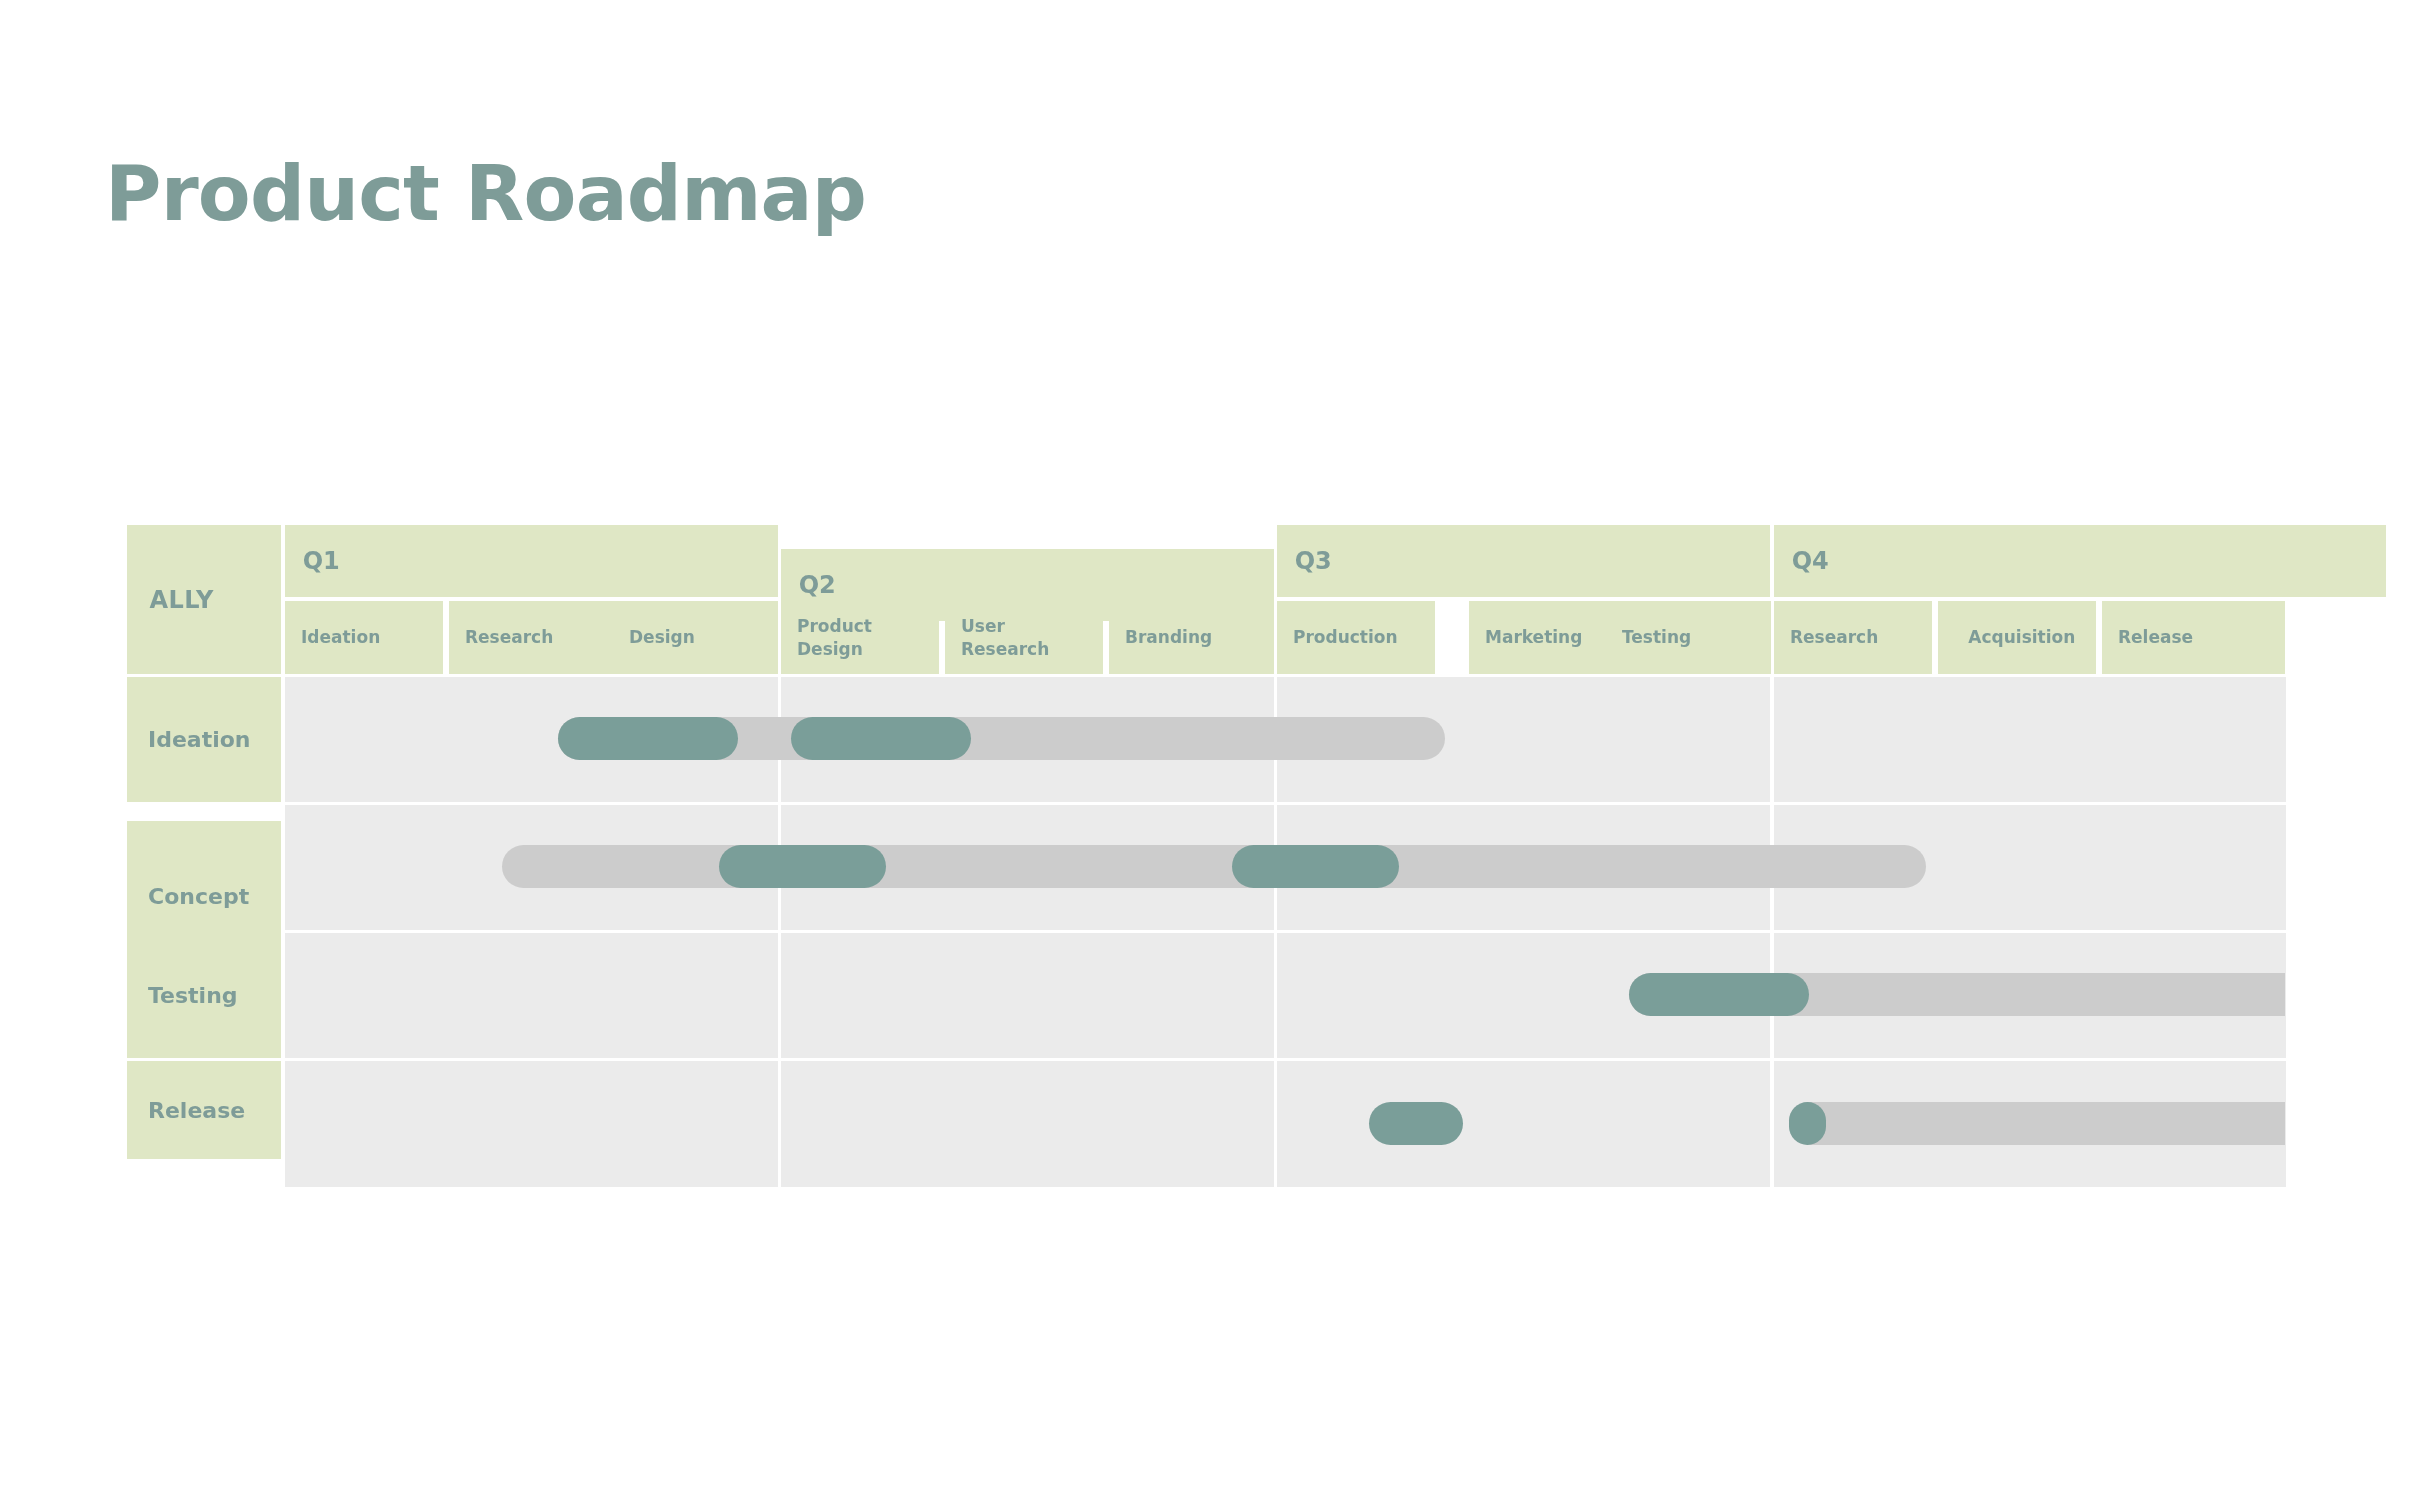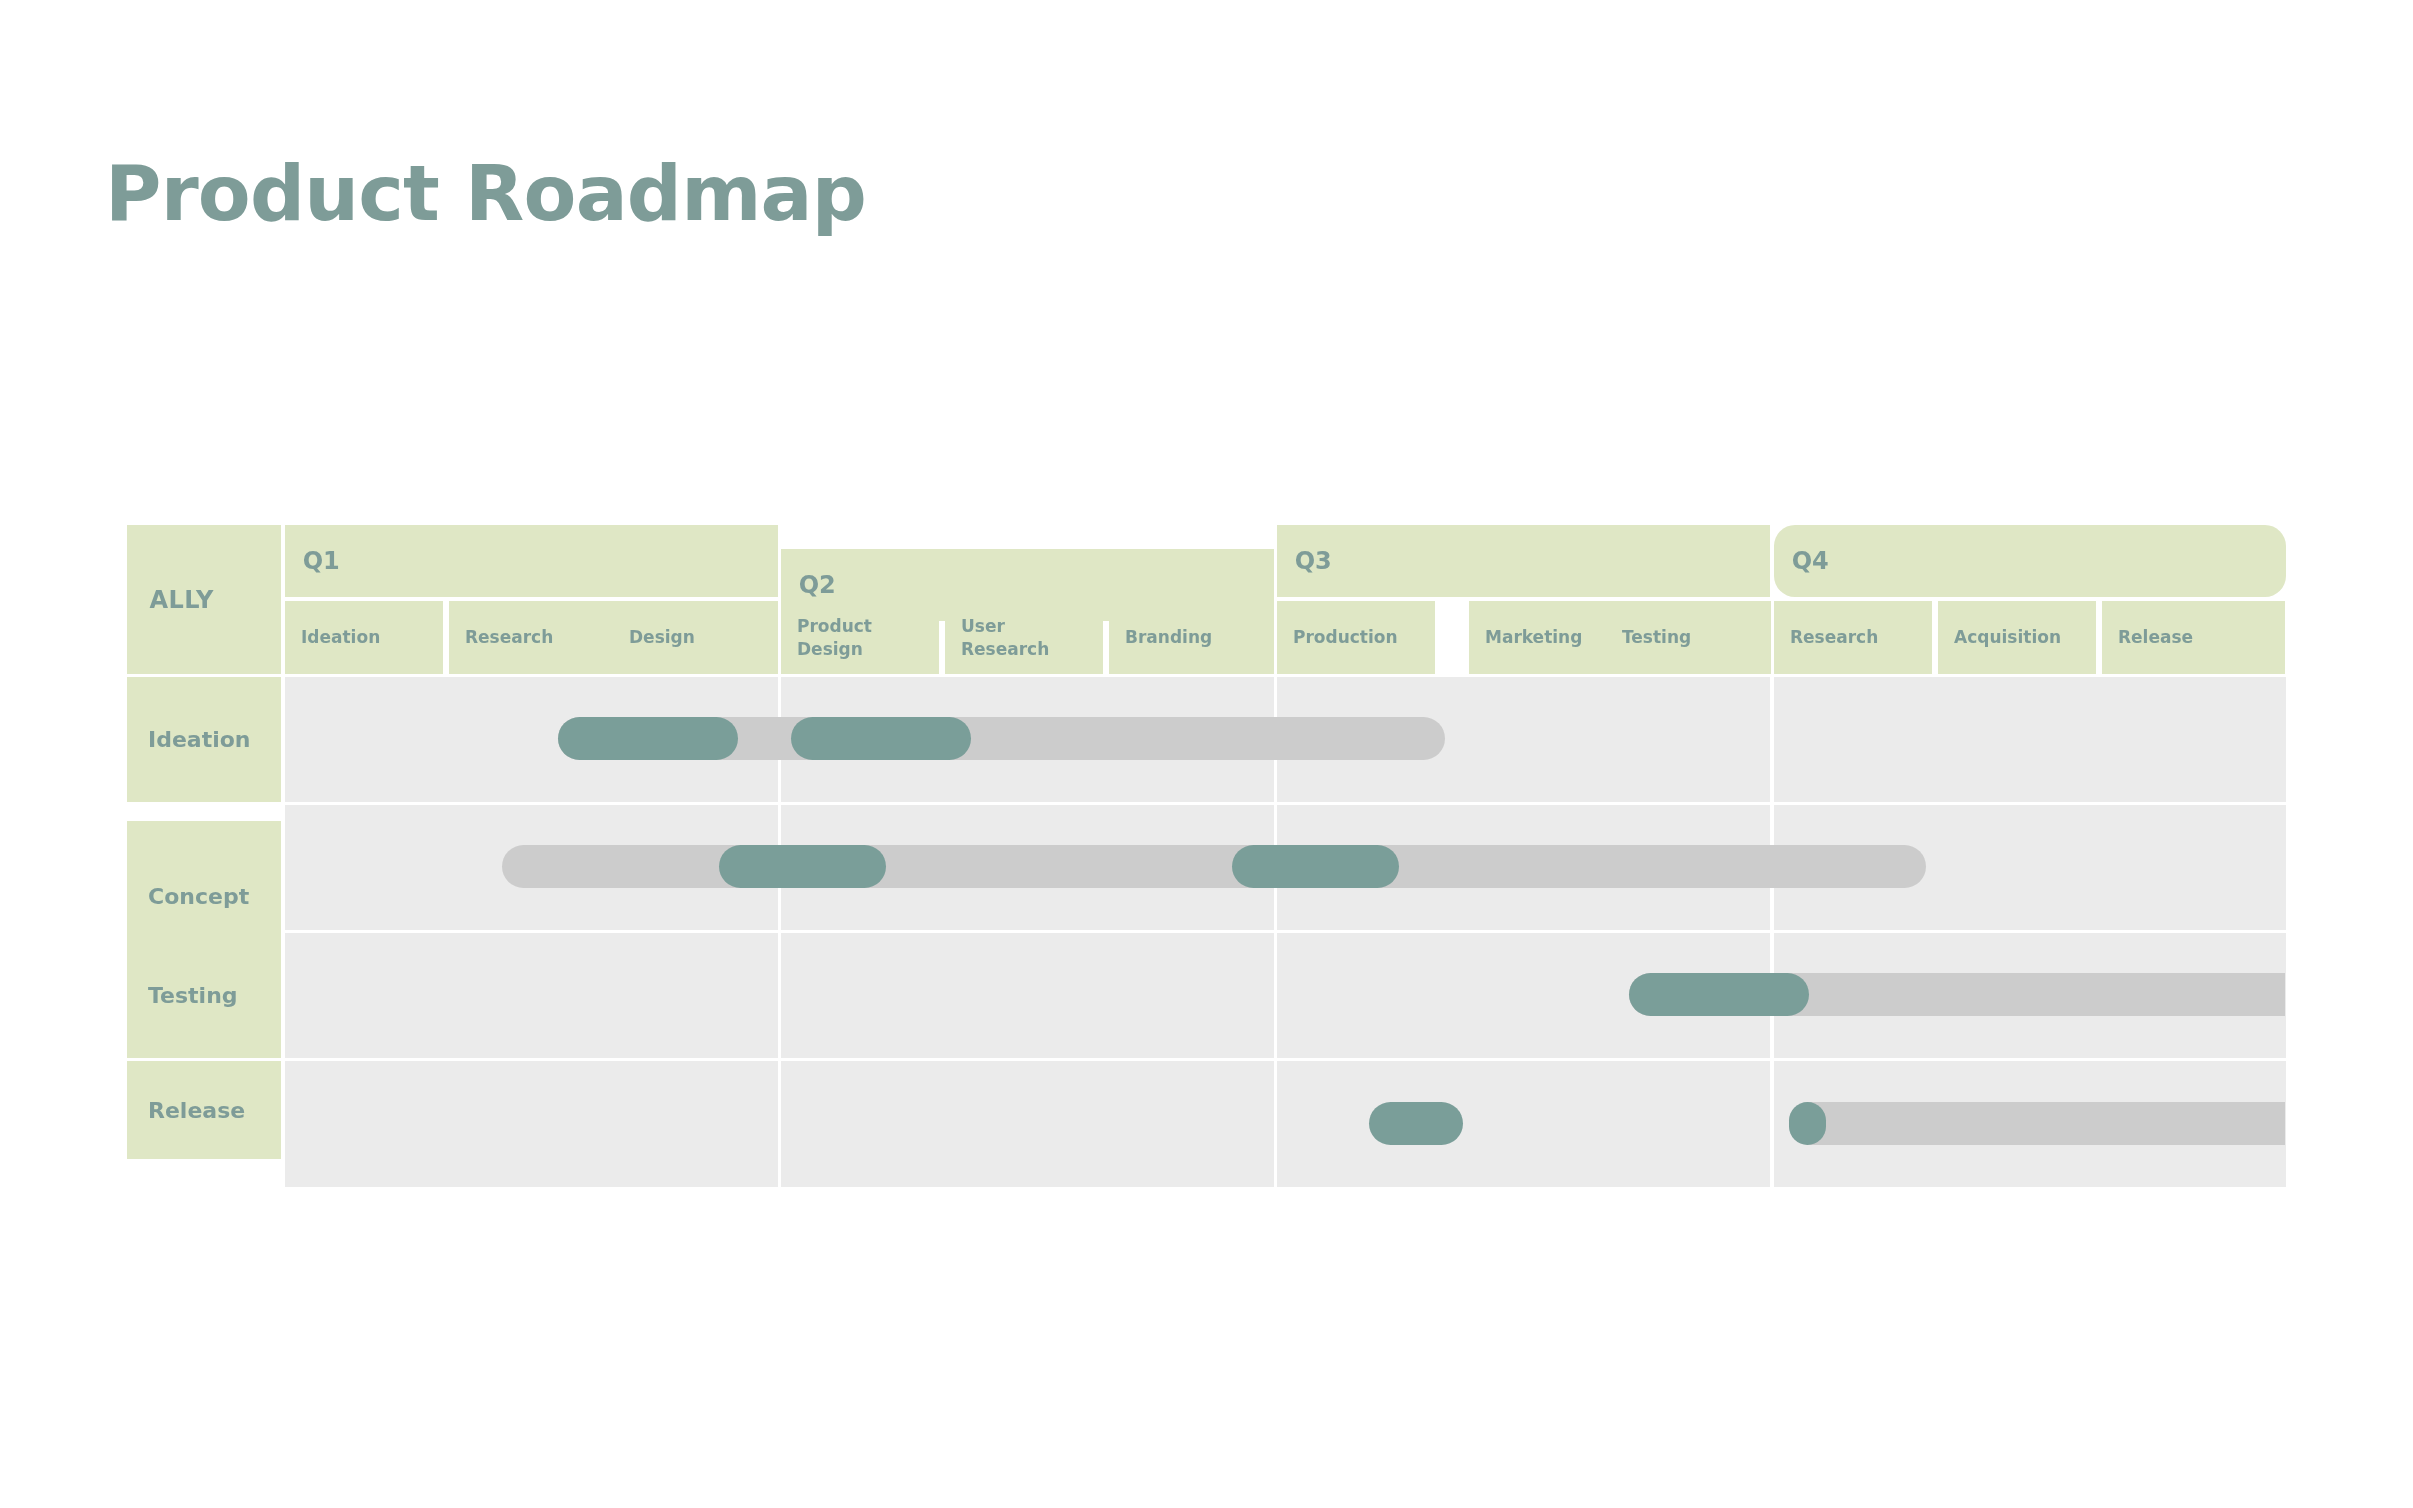--- a/index.html
+++ b/index.html
@@ -108,21 +108,21 @@
 
   <div class="cell green quarter-cell" style="left:158px;width:493px;">
     <span class="quarter-label">Q1</span>
   </div>
   <div class="cell green quarter-cell" style="left:654px;width:493px;margin-top:24px;">
     <span class="quarter-label">Q2</span>
   </div>
   <div class="cell green quarter-cell" style="left:1150px;width:493px;">
     <span class="quarter-label">Q3</span>
   </div>
-  <div class="cell green quarter-cell" style="left:1647px;width:512px;border-radius:21px;">
+  <div class="cell green quarter-cell" style="left:1647px;width:612px;">
     <span class="quarter-label">Q4</span>
   </div>
 
   <div class="cell green sub-cell" style="left:158px;width:158px;">
     <span class="sub-label">Ideation</span>
   </div>
   <div class="cell green sub-cell" style="left:322px;width:172px;">
     <span class="sub-label">Research</span>
   </div>
   <div class="cell green sub-cell" style="left:486px;width:165px;">
@@ -145,21 +145,21 @@
   <div class="cell green sub-cell" style="left:1315px;width:158px;margin-left:27px;">
     <span class="sub-label">Marketing</span>
   </div>
   <div class="cell green sub-cell" style="left:1479px;width:165px;">
     <span class="sub-label">Testing</span>
   </div>
 
   <div class="cell green sub-cell" style="left:1647px;width:158px;">
     <span class="sub-label">Research</span>
   </div>
-  <div class="cell green sub-cell" style="left:1811px;width:158px;">
+  <div class="cell green sub-cell" style="left:1811px;width:158px;justify-content:center;">
     <span class="sub-label">Acquisition</span>
   </div>
   <div class="cell green sub-cell" style="left:1975px;width:183px;">
     <span class="sub-label">Release</span>
   </div>
 
   <div class="cell green rowlabel-cell" style="top:152px;height:125px;">
     <span class="rowlabel-text">Ideation</span>
   </div>
   <div class="cell green rowlabel-cell" style="top:296px;height:150px;">

